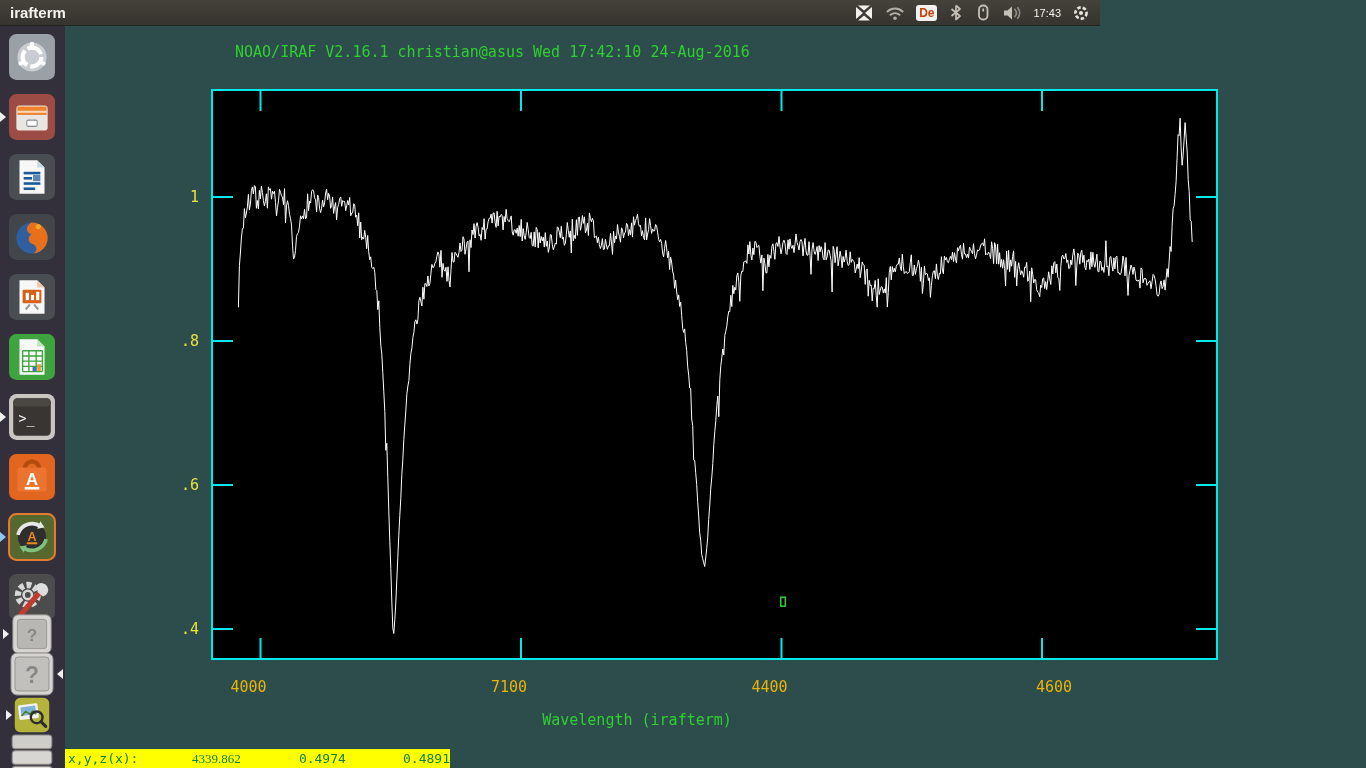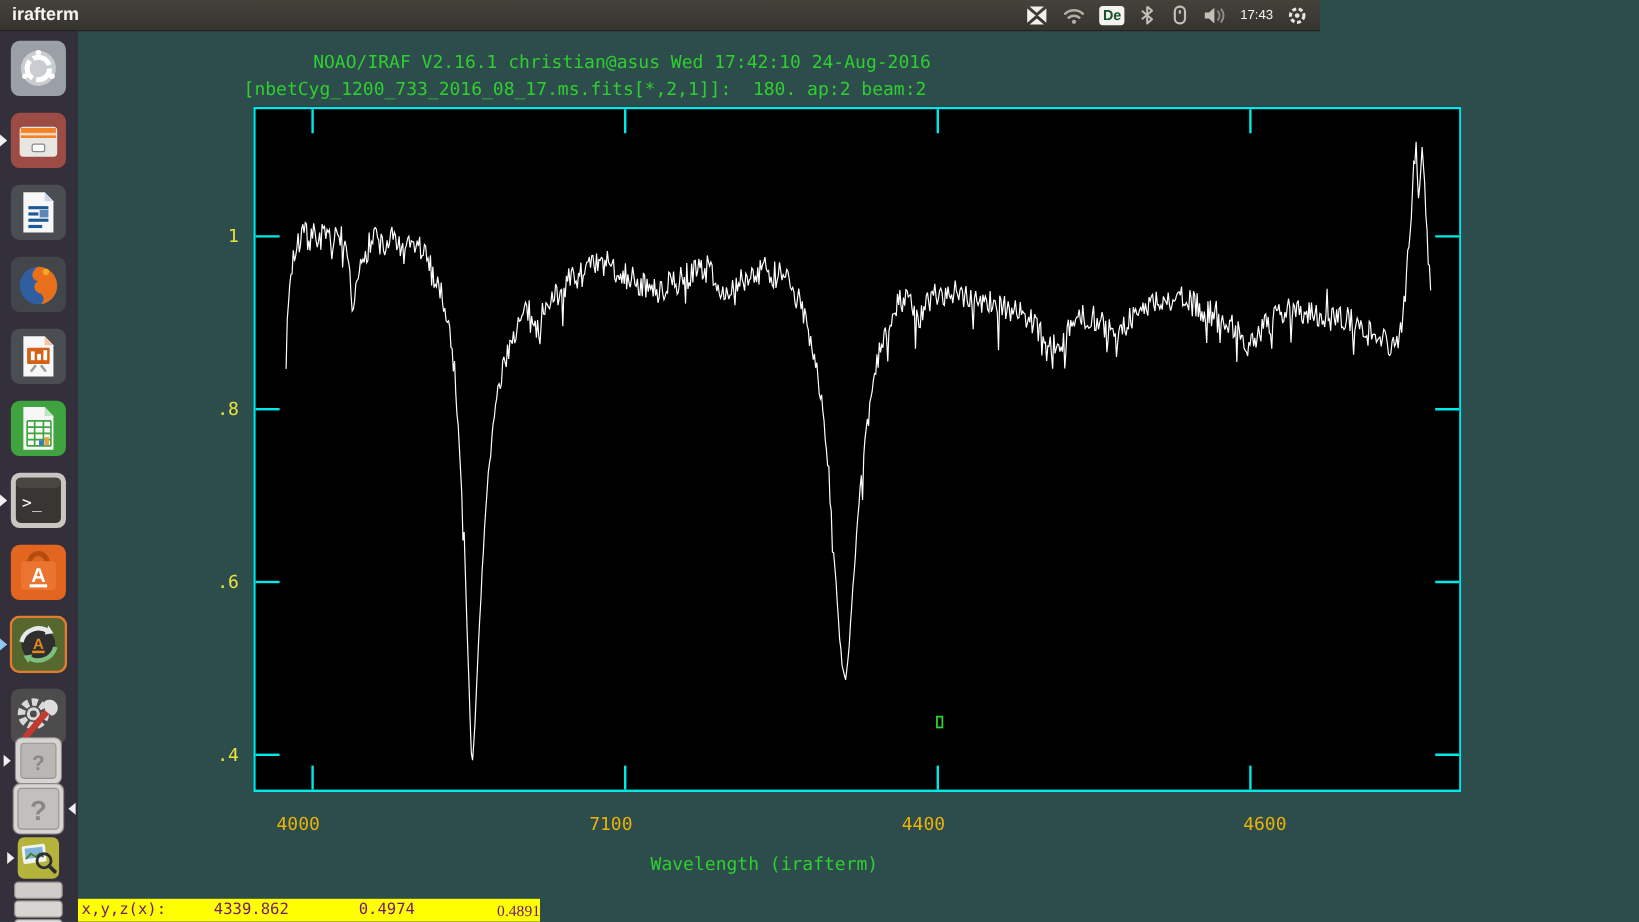--- a/index.html
+++ b/index.html
@@ -1,43 +1,43 @@
 <!DOCTYPE html>
 <html><head>
 <meta charset="utf-8">
 <style>
   html,body{margin:0;padding:0;width:1366px;height:768px;overflow:hidden;background:#2d4d4d;font-family:"DejaVu Sans Mono",monospace;}
   
   #topbar{position:absolute;left:0;top:0;width:1100px;height:25px;background:linear-gradient(#45423c,#36342e);border-bottom:1px solid #242320;display:flex;align-items:center;z-index:30;}
   #win-title{color:#f5f3ef;font-family:"Liberation Sans",sans-serif;font-weight:bold;font-size:15px;margin-left:10px;}
   #tray{margin-left:auto;display:flex;align-items:center;gap:11px;padding-right:10px;}
   .tray-ic{display:flex;align-items:center;justify-content:center;height:18px;}
-  #kbd-box{background:#f4f2ee;color:#14532d;font-family:"Liberation Sans",sans-serif;font-weight:bold;font-size:12px;border-radius:3px;padding:0 3px;line-height:16px;}
+  #kbd-box{background:#f4f2ee;color:#c2410c;font-family:"Liberation Sans",sans-serif;font-weight:bold;font-size:12px;border-radius:3px;padding:0 3px;line-height:16px;}
   #clock{color:#f5f3ef;font-family:"Liberation Sans",sans-serif;font-size:11px;}
   
   #launcher{position:absolute;left:0;top:25px;width:65px;height:743px;background:#33303c;z-index:20;}
   .l-item{position:absolute;left:8px;width:48px;height:48px;}
   .l-item svg{width:100%;height:100%;display:block;}
   .arrow-l{position:absolute;left:-8px;width:0;height:0;border-top:5px solid transparent;border-bottom:5px solid transparent;border-left:6px solid #f0f0f0;}
   .arrow-r{position:absolute;right:-8px;width:0;height:0;border-top:5px solid transparent;border-bottom:5px solid transparent;border-right:6px solid #f0f0f0;}
   
   #desktop{position:absolute;left:65px;top:25px;width:1301px;height:743px;background:#2d4d4d;}
   .gtitle{position:absolute;color:#2fcf2f;font-size:15px;white-space:pre;letter-spacing:0;}
-  #title1{left:196px;top:18px;}
+  #title1{left:170px;top:18px;}
   #title2{left:138px;top:40px;}
   #plot{position:absolute;left:146px;top:64px;width:1007px;height:571px;background:#000;}
   #plot svg{display:block;}
   .ylab{position:absolute;width:44px;text-align:right;color:#e8e23c;font-size:15px;}
   .xlab{position:absolute;color:#eab308;font-size:15px;transform:translateX(-50%);}
   #xaxis-title{position:absolute;left:572px;top:686px;transform:translateX(-50%);color:#2fcf2f;font-size:15px;white-space:pre;}
-  #statusbar{position:absolute;left:0px;bottom:0px;width:385px;height:19px;background:#ffff00;color:#701a75;font-size:13px;line-height:19px;white-space:pre;display:flex;}
+  #statusbar{position:absolute;left:0px;bottom:0px;width:385px;height:19px;background:#ffff00;color:#15803d;font-size:13px;line-height:19px;white-space:pre;display:flex;}
   #statusbar span{display:block;}
   #sb-label{padding-left:3px;}
   .sb-val{text-align:right;}
-  #sb-v1{width:110px;} #sb-v2{width:113px;} #sb-v3{width:112px;font-family:Liberation Serif, serif;}
+  #sb-v1{width:110px;font-family:Liberation Serif, serif;} #sb-v2{width:113px;} #sb-v3{width:112px;}
 </style>
 </head>
 <body>
 
 <div id="topbar">
   <span id="win-title">irafterm</span>
   <div id="tray">
     <span class="tray-ic">
       <svg width="20" height="16" viewBox="0 0 20 16">
           <g fill="#f2f0ec">
@@ -231,21 +231,20 @@
       <svg viewBox="0 0 46 46">
         <rect x="4" y="2" width="38" height="13" rx="3" fill="#cfcdc9" stroke="#8e8c89"></rect>
         <rect x="4" y="17" width="38" height="13" rx="3" fill="#d8d6d2" stroke="#8e8c89"></rect>
         <rect x="4" y="32" width="38" height="13" rx="3" fill="#e0dedb" stroke="#8e8c89"></rect>
       </svg>
     </div>
   </div>
 
 <div id="desktop">
   <div id="title1" class="gtitle">NOAO/IRAF V2.16.1 christian@asus Wed 17:42:10 24-Aug-2016</div>
-  <div id="title2" class="gtitle">[nbetCyg_1200_733_2016_08_17.ms.fits[*,2,1]]:  180. ap:2 beam:2</div>
 
   <div id="plot">
     <svg id="plot-svg" width="1007" height="571" viewBox="0 0 1007 571">
         <rect x="0" y="0" width="1007" height="571" fill="#000000"></rect>
         <polyline points="27.4,218.4 28.4,176.7 29.4,164.0 30.4,149.0 31.4,139.6 32.4,139.2 33.4,119.6 34.4,128.7 35.4,124.1 36.4,117.9 37.4,105.4 38.4,121.1 39.4,115.3 40.4,101.6 41.4,97.9 42.4,105.0 43.4,96.6 44.4,97.7 45.4,119.3 46.4,111.5 47.4,119.8 48.4,101.4 49.4,109.8 50.4,97.1 51.4,103.4 52.4,111.5 53.4,117.0 54.4,112.4 55.4,104.8 56.4,119.2 57.4,97.8 58.4,101.1 59.4,99.7 60.5,110.2 61.5,102.2 62.5,104.5 63.5,102.3 64.5,113.4 65.5,127.0 66.5,118.2 67.5,111.8 68.5,100.4 69.5,103.3 70.5,106.8 71.5,108.1 72.5,115.7 73.5,99.6 74.5,133.9 75.5,117.0 76.5,111.7 77.5,116.4 78.5,125.3 79.5,129.5 80.5,136.1 81.5,156.2 82.5,170.1 83.5,168.4 84.5,161.6 85.5,147.5 86.5,144.7 87.5,143.3 88.5,137.1 89.5,126.8 90.5,130.0 91.5,126.9 92.5,129.7 93.5,120.3 94.6,129.9 95.6,128.0 96.6,104.8 97.6,121.6 98.6,112.2 99.6,114.0 100.6,102.3 101.6,100.7 102.6,101.9 103.6,108.8 104.6,110.9 105.6,123.0 106.6,105.9 107.6,108.4 108.6,119.8 109.6,123.6 110.6,119.2 111.6,111.2 112.6,117.8 113.6,113.9 114.6,104.0 115.6,100.1 116.6,110.8 117.6,104.4 118.6,107.0 119.6,119.3 120.6,116.5 121.6,107.9 122.6,124.4 123.6,117.6 124.6,113.6 125.6,131.0 126.6,118.4 127.6,115.5 128.7,109.7 129.7,107.9 130.7,117.3 131.7,111.6 132.7,112.4 133.7,112.6 134.7,121.6 135.7,116.9 136.7,111.5 137.7,116.0 138.7,108.4 139.7,126.8 140.7,124.1 141.7,123.8 142.7,114.7 143.7,115.9 144.7,128.2 145.7,126.2 146.7,136.7 147.7,123.8 148.7,149.0 149.7,133.1 150.7,150.7 151.7,148.1 152.7,150.1 153.7,141.4 154.7,148.3 155.7,159.7 156.7,146.5 157.7,162.7 158.7,170.7 159.7,167.8 160.7,178.1 161.8,179.5 162.8,178.3 163.8,183.3 164.8,200.5 165.8,201.6 166.8,220.6 167.8,211.8 168.8,238.6 169.8,256.4 170.8,264.9 171.8,283.8 172.8,302.8 173.8,322.3 174.8,361.3 175.8,354.3 176.8,388.2 177.8,421.9 178.8,452.4 179.8,479.5 180.8,512.2 181.8,538.9 182.8,544.5 183.8,530.6 184.8,514.0 185.8,491.1 186.8,468.7 187.8,446.2 188.8,426.6 189.8,409.3 190.8,385.8 191.8,371.1 192.8,350.6 193.8,336.0 194.8,321.9 195.9,304.8 196.9,297.0 197.9,291.4 198.9,275.3 199.9,264.2 200.9,259.1 201.9,248.5 202.9,243.2 203.9,232.6 204.9,230.8 205.9,235.1 206.9,230.8 207.9,211.8 208.9,208.3 209.9,212.7 210.9,216.9 211.9,198.2 212.9,210.2 213.9,194.6 214.9,194.9 215.9,197.5 216.9,187.0 217.9,196.9 218.9,194.3 219.9,185.1 220.9,175.4 221.9,178.7 222.9,177.9 223.9,174.2 224.9,172.6 225.9,167.2 226.9,162.9 227.9,165.4 228.9,178.2 230.0,161.3 231.0,188.3 232.0,174.4 233.0,181.0 234.0,182.3 235.0,178.3 236.0,192.4 237.0,177.8 238.0,191.4 239.0,197.9 240.0,180.7 241.0,163.5 242.0,172.7 243.0,173.1 244.0,163.3 245.0,164.6 246.0,166.7 247.0,168.3 248.0,163.5 249.0,154.0 250.0,162.5 251.0,161.2 252.0,147.7 253.0,150.2 254.0,165.3 255.0,159.9 256.0,153.1 257.0,152.2 258.0,182.8 259.0,150.8 260.0,158.6 261.0,141.0 262.0,145.6 263.0,134.6 264.1,149.0 265.1,137.1 266.1,133.6 267.1,138.3 268.1,147.0 269.1,145.4 270.1,151.3 271.1,138.5 272.1,140.7 273.1,129.7 274.1,150.1 275.1,140.3 276.1,139.9 277.1,132.8 278.1,129.4 279.1,129.2 280.1,125.1 281.1,134.1 282.1,124.1 283.1,123.9 284.1,133.3 285.1,138.4 286.1,122.3 287.1,136.9 288.1,127.3 289.1,127.9 290.1,125.5 291.1,126.3 292.1,140.9 293.1,127.5 294.1,133.0 295.1,120.3 296.1,129.4 297.2,131.6 298.2,132.8 299.2,130.2 300.2,126.9 301.2,142.8 302.2,146.2 303.2,140.9 304.2,140.8 305.2,144.3 306.2,139.1 307.2,147.2 308.2,136.5 309.2,147.6 310.2,130.4 311.2,152.0 312.2,139.6 313.2,146.7 314.2,150.4 315.2,143.8 316.2,133.4 317.2,140.7 318.2,148.4 319.2,149.6 320.2,143.3 321.2,156.5 322.2,157.1 323.2,142.9 324.2,157.9 325.2,138.4 326.2,140.6 327.2,158.9 328.2,143.4 329.2,154.1 330.2,147.5 331.3,151.9 332.3,148.2 333.3,158.1 334.3,143.6 335.3,157.3 336.3,152.0 337.3,163.3 338.3,159.0 339.3,145.6 340.3,145.9 341.3,155.8 342.3,160.7 343.3,157.8 344.3,154.1 345.3,155.2 346.3,137.8 347.3,138.8 348.3,143.2 349.3,148.7 350.3,137.3 351.3,150.1 352.3,148.0 353.3,156.3 354.3,154.4 355.3,145.8 356.3,133.5 357.3,141.6 358.3,148.3 359.3,141.9 360.3,164.0 361.3,130.2 362.3,151.8 363.3,146.3 364.3,149.6 365.4,130.7 366.4,146.4 367.4,128.4 368.4,128.0 369.4,141.3 370.4,136.7 371.4,126.6 372.4,134.4 373.4,127.8 374.4,143.8 375.4,141.4 376.4,134.3 377.4,146.5 378.4,123.9 379.4,129.4 380.4,132.7 381.4,129.3 382.4,131.9 383.4,148.7 384.4,147.9 385.4,147.1 386.4,153.7 387.4,148.1 388.4,155.7 389.4,159.5 390.4,156.5 391.4,149.7 392.4,160.6 393.4,160.1 394.4,150.4 395.4,155.8 396.4,160.3 397.4,156.9 398.4,156.6 399.5,144.4 400.5,154.0 401.5,165.4 402.5,142.4 403.5,153.8 404.5,147.1 405.5,149.7 406.5,135.5 407.5,143.9 408.5,147.4 409.5,153.2 410.5,138.8 411.5,140.9 412.5,148.8 413.5,143.9 414.5,143.2 415.5,134.3 416.5,135.8 417.5,146.6 418.5,140.6 419.5,146.1 420.5,133.8 421.5,148.1 422.5,127.7 423.5,136.2 424.5,131.6 425.5,129.3 426.5,125.3 427.5,134.8 428.5,137.4 429.5,136.4 430.5,146.7 431.5,141.7 432.6,148.7 433.6,150.7 434.6,128.9 435.6,151.0 436.6,145.1 437.6,140.6 438.6,129.6 439.6,136.6 440.6,144.4 441.6,139.9 442.6,142.1 443.6,141.8 444.6,135.5 445.6,137.2 446.6,143.1 447.6,150.3 448.6,152.6 449.6,150.5 450.6,154.3 451.6,164.1 452.6,167.9 453.6,159.4 454.6,151.5 455.6,158.9 456.6,168.7 457.6,162.0 458.6,180.5 459.6,167.9 460.6,173.0 461.6,182.1 462.6,185.9 463.6,199.3 464.6,191.0 465.6,202.0 466.7,210.7 467.7,205.9 468.7,217.5 469.7,213.2 470.7,226.5 471.7,239.5 472.7,243.5 473.7,239.9 474.7,253.6 475.7,261.6 476.7,277.7 477.7,286.1 478.7,299.0 479.7,299.6 480.7,330.0 481.7,336.6 482.7,371.1 483.7,371.5 484.7,383.7 485.7,395.6 486.7,412.8 487.7,427.0 488.7,443.8 489.7,451.3 490.7,465.3 491.7,469.7 492.7,473.7 493.7,477.5 494.7,468.9 495.7,459.8 496.7,448.8 497.7,430.6 498.7,417.0 499.7,400.2 500.8,388.1 501.8,374.5 502.8,355.6 503.8,342.5 504.8,331.7 505.8,316.5 506.8,307.1 507.8,327.7 508.8,290.7 509.8,276.7 510.8,268.4 511.8,260.0 512.8,265.9 513.8,246.4 514.8,242.2 515.8,237.2 516.8,227.8 517.8,222.2 518.8,222.8 519.8,206.3 520.8,217.5 521.8,196.4 522.8,204.7 523.8,198.3 524.8,200.8 525.8,186.9 526.8,183.9 527.8,192.5 528.8,212.3 529.8,186.7 530.8,182.2 531.8,182.6 532.8,172.9 533.8,172.6 534.9,171.9 535.9,174.4 536.9,155.8 537.9,165.1 538.9,152.6 539.9,166.5 540.9,170.9 541.9,159.0 542.9,165.7 543.9,152.4 544.9,153.2 545.9,158.5 546.9,157.3 547.9,156.4 548.9,167.3 549.9,174.1 550.9,165.9 551.9,201.7 552.9,169.1 553.9,174.6 554.9,183.8 555.9,184.0 556.9,165.4 557.9,177.8 558.9,166.3 559.9,169.3 560.9,157.4 561.9,154.8 562.9,162.5 563.9,170.3 564.9,154.5 565.9,153.7 566.9,157.4 568.0,147.5 569.0,158.0 570.0,164.8 571.0,160.0 572.0,153.3 573.0,151.1 574.0,154.6 575.0,164.5 576.0,165.5 577.0,150.8 578.0,160.2 579.0,149.9 580.0,157.2 581.0,159.4 582.0,156.3 583.0,163.6 584.0,155.0 585.0,144.9 586.0,153.4 587.0,156.5 588.0,161.1 589.0,152.6 590.0,150.5 591.0,152.8 592.0,166.9 593.0,156.8 594.0,149.4 595.0,162.0 596.0,166.2 597.0,166.1 598.0,152.7 599.0,166.4 600.0,185.3 601.0,160.3 602.1,153.6 603.1,162.2 604.1,165.4 605.1,162.2 606.1,157.5 607.1,171.5 608.1,156.6 609.1,162.8 610.1,157.7 611.1,160.7 612.1,169.1 613.1,170.9 614.1,153.6 615.1,170.9 616.1,168.0 617.1,161.2 618.1,161.2 619.1,166.2 620.1,171.8 621.1,202.9 622.1,157.4 623.1,160.5 624.1,173.7 625.1,165.3 626.1,157.7 627.1,176.8 628.1,170.1 629.1,162.2 630.1,168.1 631.1,178.7 632.1,167.4 633.1,173.1 634.1,169.3 635.1,161.2 636.2,172.7 637.2,176.4 638.2,175.6 639.2,162.8 640.2,173.4 641.2,170.3 642.2,171.9 643.2,172.7 644.2,183.9 645.2,180.1 646.2,175.0 647.2,179.7 648.2,168.7 649.2,188.7 650.2,182.0 651.2,172.9 652.2,175.6 653.2,176.2 654.2,195.4 655.2,181.5 656.2,179.9 657.2,207.2 658.2,191.3 659.2,196.6 660.2,196.1 661.2,211.8 662.2,199.2 663.2,199.7 664.2,191.4 665.2,206.2 666.2,218.2 667.2,189.8 668.2,205.5 669.2,201.3 670.3,197.6 671.3,198.3 672.3,204.1 673.3,199.9 674.3,204.1 675.3,188.6 676.3,218.1 677.3,203.5 678.3,183.2 679.3,177.4 680.3,190.9 681.3,177.6 682.3,183.1 683.3,179.3 684.3,182.9 685.3,177.3 686.3,175.2 687.3,175.1 688.3,168.9 689.3,177.8 690.3,181.6 691.3,165.2 692.3,177.2 693.3,184.6 694.3,183.2 695.3,182.4 696.3,184.5 697.3,184.0 698.3,182.9 699.3,173.4 700.3,165.8 701.3,186.4 702.3,186.4 703.3,176.0 704.4,185.4 705.4,179.6 706.4,177.2 707.4,171.0 708.4,176.1 709.4,192.3 710.4,178.4 711.4,204.5 712.4,194.2 713.4,177.1 714.4,185.7 715.4,184.5 716.4,184.9 717.4,191.5 718.4,188.8 719.4,208.4 720.4,196.3 721.4,186.7 722.4,182.2 723.4,181.8 724.4,189.6 725.4,174.9 726.4,187.2 727.4,190.5 728.4,184.1 729.4,184.9 730.4,167.7 731.4,181.1 732.4,184.7 733.4,167.0 734.4,171.0 735.4,168.4 736.4,172.9 737.5,173.7 738.5,169.8 739.5,167.3 740.5,170.5 741.5,163.1 742.5,172.6 743.5,163.7 744.5,169.9 745.5,174.1 746.5,158.7 747.5,161.8 748.5,157.8 749.5,156.3 750.5,165.7 751.5,170.2 752.5,154.1 753.5,165.0 754.5,164.9 755.5,168.5 756.5,165.1 757.5,169.1 758.5,158.0 759.5,160.7 760.5,162.2 761.5,164.9 762.5,154.7 763.5,164.8 764.5,169.8 765.5,166.3 766.5,160.8 767.5,161.9 768.5,160.9 769.5,157.0 770.5,154.8 771.6,154.0 772.6,157.0 773.6,149.8 774.6,165.9 775.6,164.7 776.6,165.6 777.6,163.1 778.6,165.3 779.6,169.6 780.6,152.8 781.6,159.5 782.6,174.6 783.6,153.7 784.6,157.0 785.6,174.8 786.6,155.3 787.6,175.2 788.6,163.7 789.6,178.2 790.6,170.4 791.6,179.3 792.6,170.7 793.6,179.6 794.6,196.9 795.6,162.0 796.6,180.4 797.6,161.4 798.6,182.8 799.6,170.9 800.6,177.2 801.6,167.6 802.6,161.8 803.6,188.3 804.6,172.5 805.7,196.9 806.7,179.4 807.7,173.7 808.7,180.4 809.7,185.7 810.7,181.7 811.7,184.0 812.7,188.3 813.7,178.1 814.7,178.6 815.7,173.4 816.7,192.3 817.7,191.2 818.7,182.1 819.7,212.7 820.7,178.8 821.7,185.2 822.7,194.0 823.7,190.4 824.7,190.8 825.7,200.8 826.7,203.2 827.7,204.1 828.7,207.7 829.7,196.2 830.7,198.5 831.7,189.7 832.7,188.9 833.7,199.5 834.7,192.6 835.7,200.6 836.7,191.9 837.7,182.8 838.7,189.9 839.8,195.5 840.8,176.8 841.8,185.0 842.8,173.7 843.8,172.6 844.8,183.7 845.8,175.0 846.8,188.6 847.8,189.4 848.8,201.5 849.8,177.6 850.8,167.7 851.8,166.2 852.8,169.8 853.8,169.4 854.8,164.5 855.8,173.5 856.8,170.9 857.8,179.7 858.8,178.8 859.8,171.0 860.8,175.7 861.8,166.0 862.8,159.9 863.8,167.1 864.8,196.5 865.8,176.7 866.8,164.2 867.8,166.1 868.8,175.2 869.8,163.7 870.8,161.3 871.8,173.5 872.9,166.1 873.9,178.3 874.9,180.8 875.9,171.3 876.9,172.7 877.9,170.1 878.9,180.5 879.9,162.9 880.9,177.7 881.9,163.2 882.9,174.5 883.9,178.3 884.9,172.1 885.9,165.2 886.9,182.4 887.9,182.8 888.9,172.1 889.9,172.9 890.9,181.5 891.9,178.2 892.9,183.4 893.9,173.8 894.9,151.7 895.9,178.0 896.9,176.8 897.9,186.7 898.9,168.3 899.9,167.5 900.9,176.1 901.9,182.1 902.9,168.8 903.9,179.9 904.9,168.3 905.9,167.1 907.0,184.0 908.0,183.6 909.0,185.7 910.0,184.2 911.0,178.1 912.0,167.0 913.0,172.4 914.0,186.8 915.0,168.5 916.0,187.1 917.0,206.5 918.0,186.5 919.0,181.3 920.0,176.0 921.0,178.8 922.0,185.4 923.0,178.0 924.0,182.2 925.0,191.2 926.0,191.7 927.0,192.0 928.0,190.8 929.0,199.1 930.0,178.8 931.0,180.2 932.0,193.8 933.0,189.8 934.0,189.5 935.0,189.8 936.0,196.3 937.0,194.4 938.0,192.7 939.0,191.8 940.0,199.7 941.1,192.6 942.1,185.4 943.1,186.6 944.1,190.4 945.1,197.2 946.1,206.2 947.1,207.2 948.1,205.3 949.1,195.3 950.1,191.9 951.1,199.6 952.1,197.5 953.1,190.8 954.1,201.1 955.1,189.7 956.1,179.6 957.1,188.2 958.1,173.0 959.1,157.5 960.1,162.5 961.1,137.4 962.1,119.7 963.1,116.8 964.1,105.4 965.1,92.4 966.1,68.5 967.1,45.6 968.1,46.7 969.1,29.2 970.1,57.8 971.1,76.2 972.1,66.2 973.1,50.9 974.1,33.6 975.2,49.4 976.2,63.1 977.2,90.4 978.2,102.7 979.2,131.0 980.2,132.3 981.2,153.0" fill="none" stroke="#ffffff" stroke-width="1"></polyline>
         <g stroke="#00e9e9" stroke-width="2" fill="none">
           <rect x="1" y="1" width="1005" height="569"></rect>
           <line x1="49.5" y1="2" x2="49.5" y2="22"></line>
           <line x1="49.5" y1="569" x2="49.5" y2="549"></line>
           <line x1="310.0" y1="2" x2="310.0" y2="22"></line>

